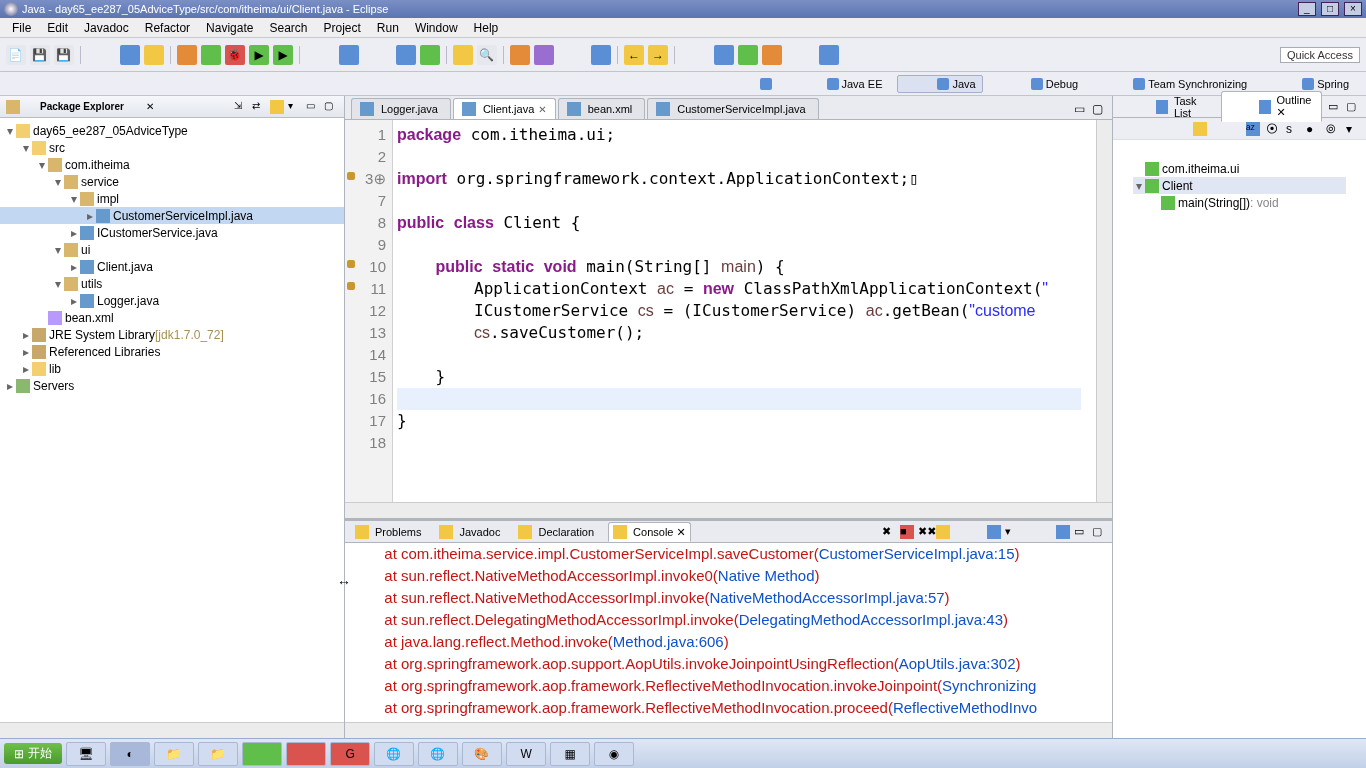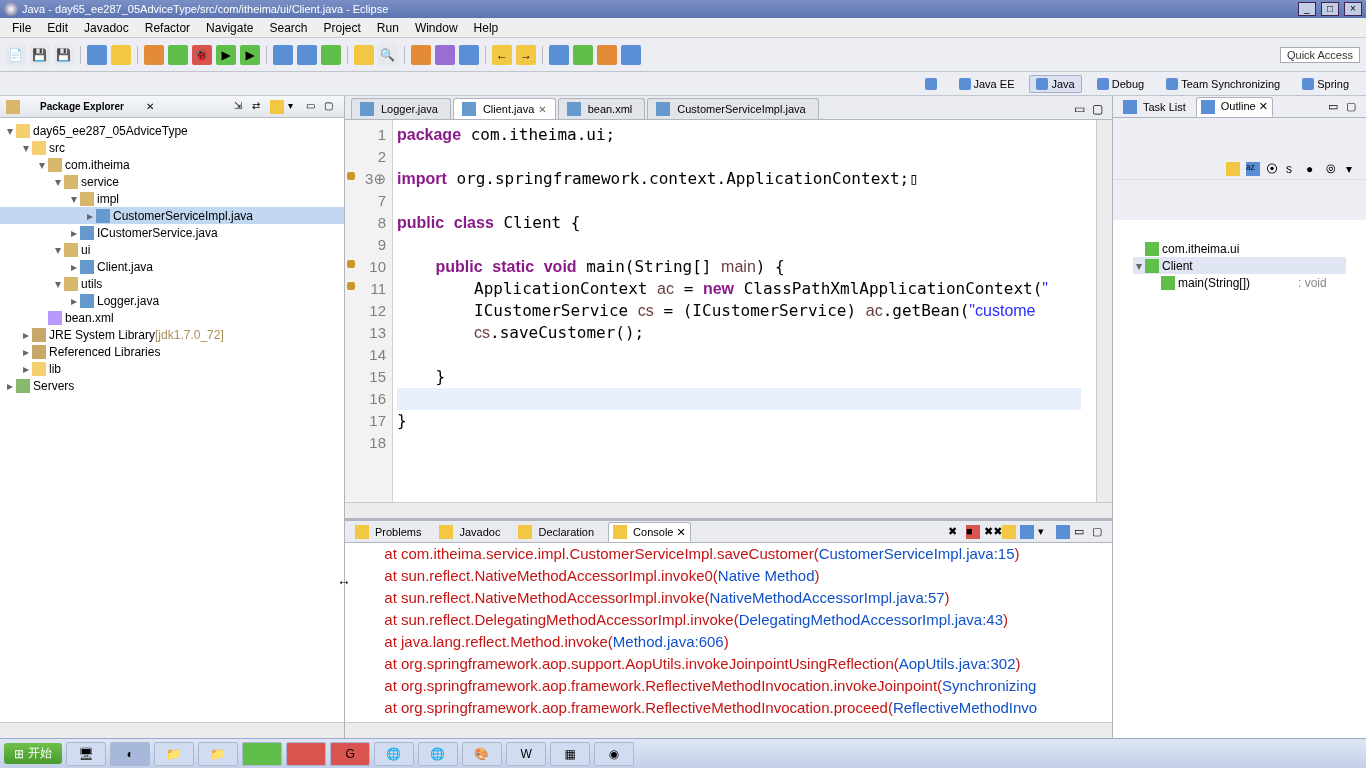--- a/index.html
+++ b/index.html
@@ -25,21 +25,21 @@
 
 .perspbar { height: 24px; background: #eceef3; border-bottom: 1px solid #c0c4cc; display: flex; align-items: center; justify-content: flex-end; padding-right: 10px; gap: 8px; font-size: 11px; }
 .persp-btn { display: inline-flex; align-items: center; gap: 3px; padding: 2px 6px; border: 1px solid transparent; border-radius: 2px; }
 .persp-btn.active { border-color: #a6aeca; background: #dbe1f0; }
 .pico { width: 12px; height: 12px; display: inline-block; border-radius: 2px; }
 
 
 .mainarea { display: flex; height: calc(768px - 18px - 20px - 34px - 24px - 30px); }
 .leftpanel { width: 345px; display: flex; flex-direction: column; border-right: 1px solid #b0b4bc; }
 .centerpanel { flex: 1; display: flex; flex-direction: column; }
-.rightpanel { width: 254px; display: flex; flex-direction: column; border-left: 1px solid #b0b4bc; gap: 40px; }
+.rightpanel { width: 254px; display: flex; flex-direction: column; border-left: 1px solid #b0b4bc; }
 
 
 .viewheader { height: 22px; background: linear-gradient(#f5f7fa,#e3e6ed); border-bottom: 1px solid #b8bcc4; display: flex; align-items: center; padding: 0 6px; font-size: 10px; gap: 20px; }
 .viewheader .title { font-weight: bold; }
 .viewheader .close { margin-left: 2px; }
 .viewheader .right { margin-left: auto; display: flex; gap: 4px; align-items: center; }
 .vico { width: 14px; height: 14px; display: inline-block; }
 
 
 .tree { flex: 1; background: #fff; overflow: auto; padding: 4px 0; font-size: 12px; }
@@ -84,21 +84,21 @@
 
 
 .righttabs { height: 22px; display: flex; align-items: center; padding: 0 6px; gap: 6px; background: #eceef3; border-bottom: 1px solid #b0b4bc; font-size: 11px; }
 .rtab { display: inline-flex; align-items: center; gap: 3px; padding: 2px 4px; }
 .rtab.active { background: #fff; border: 1px solid #b0b4bc; border-bottom-color: #fff; border-radius: 3px 3px 0 0; }
 .righttabs .right { margin-left: auto; display: flex; gap: 4px; }
 .rtoolbar { height: 22px; display: flex; align-items: center; padding: 0 6px; gap: 6px; border-bottom: 1px solid #dcdfe6; justify-content: flex-end; }
 .outline-tree { flex: 1; background: #fff; padding: 20px; font-size: 12px; }
 .outline-tree .row { display: flex; align-items: center; height: 17px; }
 .outline-tree .sel { background: #e0e6f4; }
-.ret { color: #888; margin-left: 48px; }
+.ret { color: #888; }
 
 
 .taskbar { position: fixed; bottom: 0; left: 0; right: 0; height: 30px; background: linear-gradient(#dfe7f5,#c2d0e8); border-top: 1px solid #99accf; display: flex; align-items: center; padding: 0 4px; gap: 4px; }
 .start { background: linear-gradient(#6fbf4a,#4a9a2d); color: #fff; padding: 2px 10px; border-radius: 3px; font-size: 12px; display: flex; align-items: center; gap: 4px; }
 .tb-app { width: 40px; height: 24px; background: #d2dcf0; border: 1px solid #aab8d4; border-radius: 2px; display: inline-flex; align-items: center; justify-content: center; }
 .tray { margin-left: auto; display: flex; align-items: center; gap: 6px; font-size: 11px; color: #333; }
 .tray .time { text-align: center; line-height: 12px; }
 .tray-icons { display: flex; gap: 4px; }
 .tri { width: 14px; height: 14px; display: inline-block; }
 
@@ -107,21 +107,21 @@
 
 
 .c-folder { background: #f4cf6f; }
 .c-pkg { background: #d8b66b; }
 .c-java { background: #6699cc; }
 .c-xml { background: #b89aff; }
 .c-jar { background: #c8a76a; }
 .c-srv { background: #89b86f; }
 .c-green { background:#5fbf4a; }
 .c-red { background:#d9534f; }
-.c-blue { background:#5a8fd6; }
+.c-blue { background:#5a8fd6;margin-left:33px; }
 .c-yellow { background:#f2c744; }
 .c-purple { background:#9a6ed0; }
 .c-orange { background:#e48b3a; }
 </style>
 </head>
 <body>
 
 <div class="titlebar">
   <span class="icon"></span>
   <span>Java - day65_ee287_05AdviceType/src/com/itheima/ui/Client.java - Eclipse</span>

